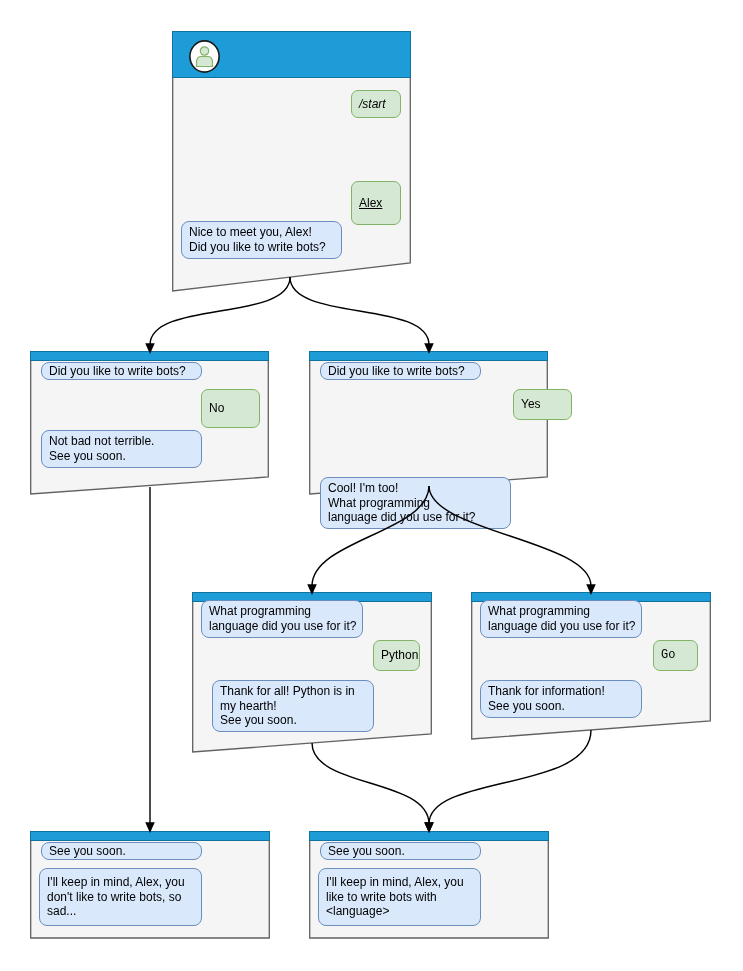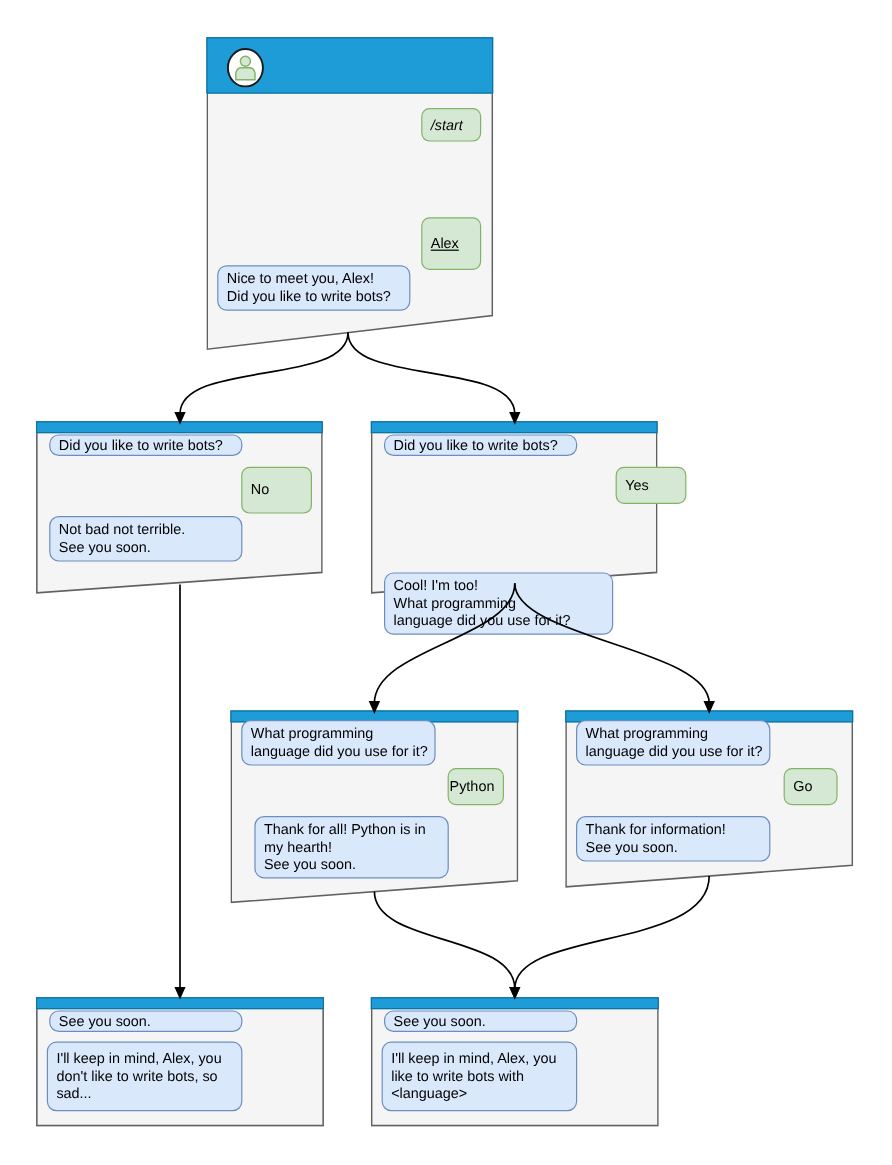--- a/index.html
+++ b/index.html
@@ -101,43 +101,43 @@
 
   <div class="window" style="left:192px; top:592px; width:240px; height:161px;">
     <svg class="body" width="240" height="161">
       <polygon points="0.7,0.7 239.3,0.7 239.3,142 0.7,160" fill="#f5f5f5" stroke="#616161" stroke-width="1.3"></polygon>
     </svg>
     <div class="hdr thin"></div>
     <div class="bubble bot" style="left:9px; top:8px; width:162px; height:38px;">
       <span>What programming
 language did you use for it?</span>
     </div>
-    <div class="bubble user" style="left:181px; top:48px; width:47px; height:31px;justify-content:flex-end;">
+    <div class="bubble user" style="left:181px; top:48px; width:47px; height:31px;">
       <span>Python</span>
     </div>
     <div class="bubble bot" style="left:9px; top:88px; width:162px; height:52px;margin-left:11px;">
       <span>Thank for all! Python is in
 my hearth!
 See you soon.</span>
     </div>
   </div>
 
   <div class="window" style="left:471px; top:592px; width:240px; height:148px;">
     <svg class="body" width="240" height="148">
       <polygon points="0.7,0.7 239.3,0.7 239.3,129 0.7,147" fill="#f5f5f5" stroke="#616161" stroke-width="1.3"></polygon>
     </svg>
     <div class="hdr thin"></div>
     <div class="bubble bot" style="left:9px; top:8px; width:162px; height:38px;">
       <span>What programming
 language did you use for it?</span>
     </div>
-    <div class="bubble user" style="left:182px; top:48px; width:45px; height:31px;">
+    <div class="bubble user" style="left:182px; top:48px; width:45px; height:31px;font-family:Liberation Mono, monospace;">
       <span>Go</span>
     </div>
-    <div class="bubble bot" style="left:9px; top:88px; width:162px; height:38px;">
+    <div class="bubble bot" style="left:9px; top:88px; width:162px; height:38px;border-radius:10px;">
       <span>Thank for information!
 See you soon.</span>
     </div>
   </div>
 
   <div class="window" style="left:30px; top:831px; width:240px; height:108px;">
     <svg class="body" width="240" height="108">
       <polygon points="0.7,0.7 239.3,0.7 239.3,107 0.7,107" fill="#f5f5f5" stroke="#616161" stroke-width="1.3"></polygon>
     </svg>
     <div class="hdr thin"></div>

